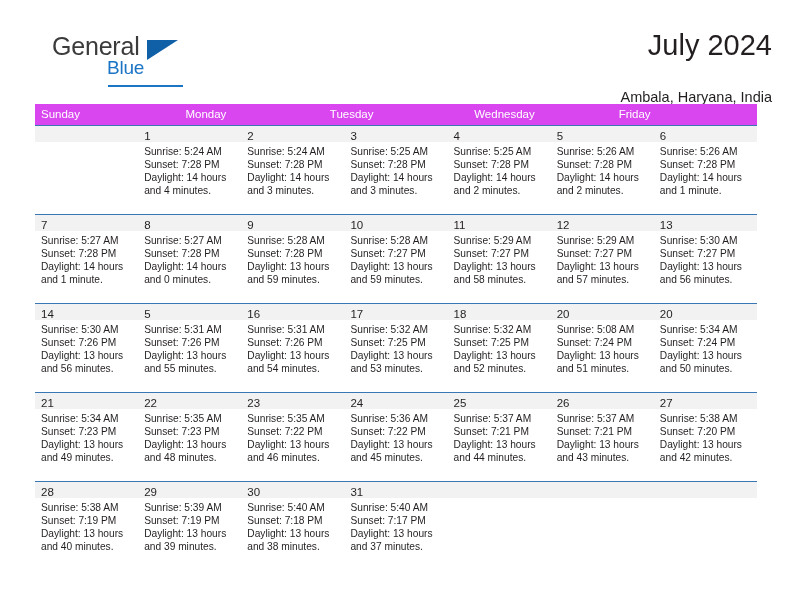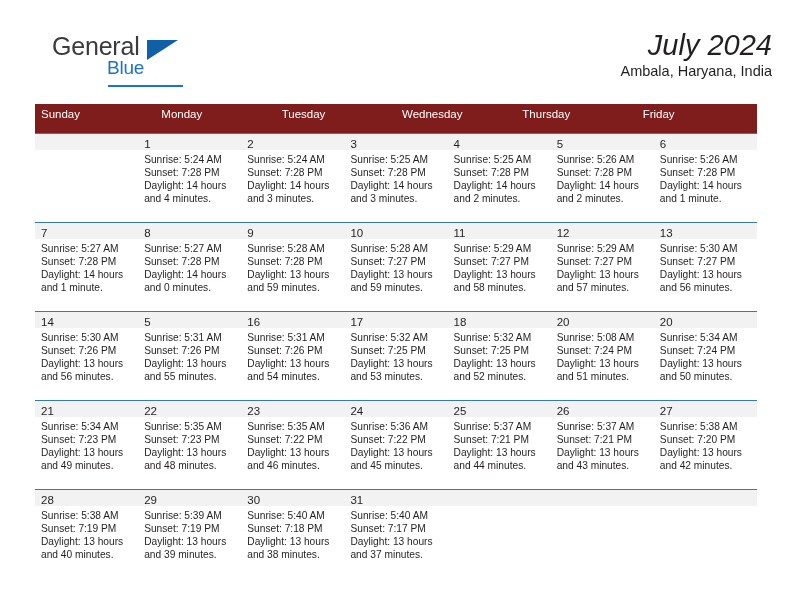--- a/index.html
+++ b/index.html
@@ -75,44 +75,43 @@
     position: absolute;
     right: 36px;
     top: 28px;
     text-align: right;
   }
   .cal-title {
     font-size: 29px;
     color: #231f20;
     line-height: 34px;
     white-space: nowrap;
-    font-style: italic;
   }
   .cal-subtitle {
-    margin-top: 1px;
+    margin-top: 27px;
     font-size: 14.5px;
     color: #231f20;
     line-height: 17px;
     white-space: nowrap;
   }
 
   
   .calendar {
     position: absolute;
     left: 35px;
     top: 104px;
     width: 722px;
   }
   .cal-row {
     display: flex;
     width: 722px;
   }
   .weekday-row {
-    background: #7f1d1d;
-    height: 29px;
+    background: #d946ef;
+    height: 21px;
   }
   .weekday {
     flex: 1 1 0;
     box-sizing: border-box;
     padding: 3px 0 0 6px;
     font-size: 11.5px;
     color: #ffffff;
     line-height: 14px;
     white-space: nowrap;
     overflow: hidden;
@@ -175,21 +174,20 @@
 
   </div>
 
   <div class="calendar">
 
     <div class="cal-row weekday-row">
       <div class="weekday">Sunday</div>
       <div class="weekday">Monday</div>
       <div class="weekday">Tuesday</div>
       <div class="weekday">Wednesday</div>
-      <div class="weekday">Thursday</div>
       <div class="weekday">Friday</div>
     </div>
 
     <div class="cal-row week">
       <div class="day-cell empty">
         <div class="day-band"><span class="day-num"></span></div>
         <div class="day-body">
           <div class="day-line"></div>
           <div class="day-line"></div>
           <div class="day-line"></div>

